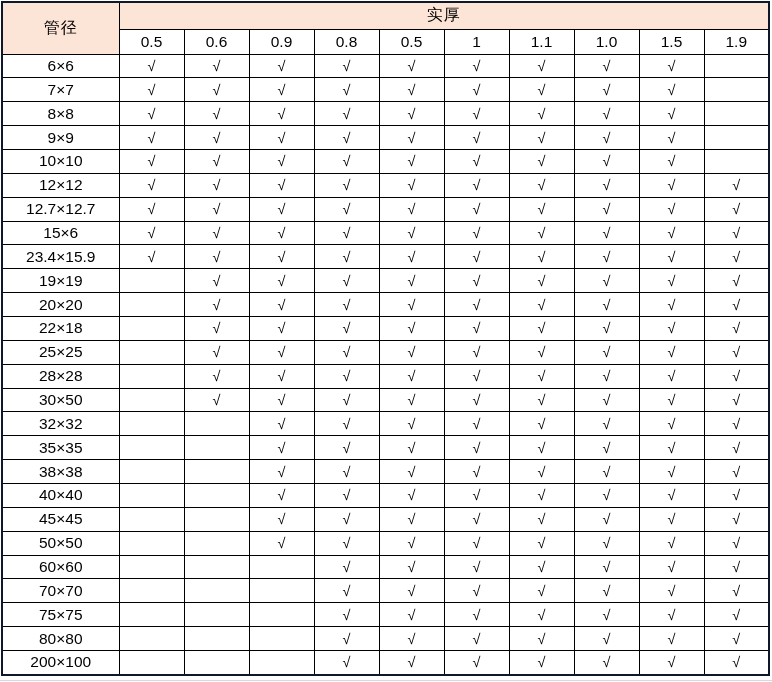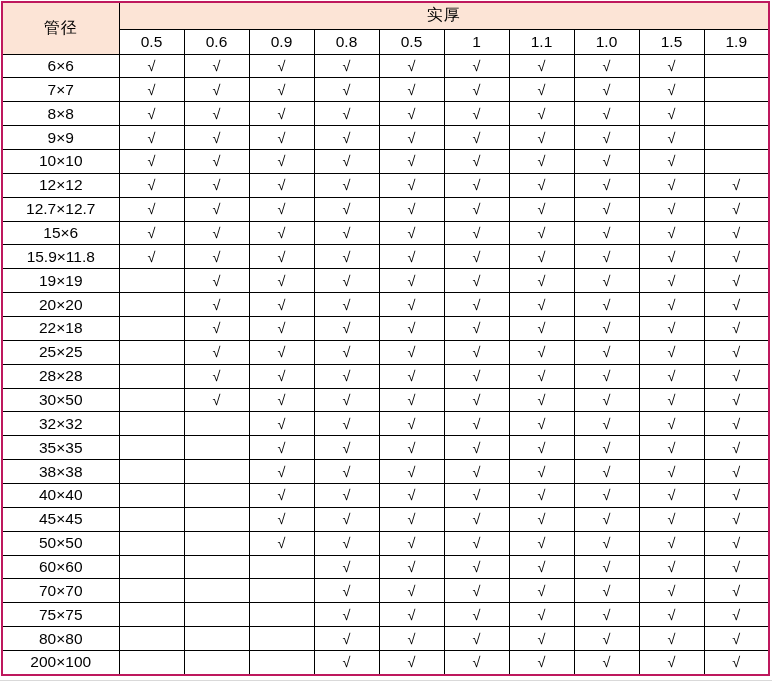--- a/index.html
+++ b/index.html
@@ -21,21 +21,21 @@
   .tbl-wrap {
     position: absolute;
     top: 1px;
     left: 1px;
   }
   table.spec {
     border-collapse: collapse;
     table-layout: fixed;
     width: 769px;
     height: 675px;
-    border: 2px solid #be185d;
+    border: 2px solid #0f172a;
   }
   table.spec th,
   table.spec td {
     border: 1px solid #000;
     padding: 0;
     text-align: center;
     vertical-align: middle;
     font-weight: normal;
     white-space: nowrap;
     overflow: hidden;
@@ -205,21 +205,21 @@
             <td class="check-cell">√</td>
             <td class="check-cell">√</td>
             <td class="check-cell">√</td>
             <td class="check-cell">√</td>
             <td class="check-cell">√</td>
             <td class="check-cell">√</td>
             <td class="check-cell">√</td>
             <td class="check-cell">√</td>
           </tr>
           <tr>
-            <td class="row-label">15.9×11.8</td>
+            <td class="row-label">23.4×15.9</td>
             <td class="check-cell">√</td>
             <td class="check-cell">√</td>
             <td class="check-cell">√</td>
             <td class="check-cell">√</td>
             <td class="check-cell">√</td>
             <td class="check-cell">√</td>
             <td class="check-cell">√</td>
             <td class="check-cell">√</td>
             <td class="check-cell">√</td>
             <td class="check-cell">√</td>

